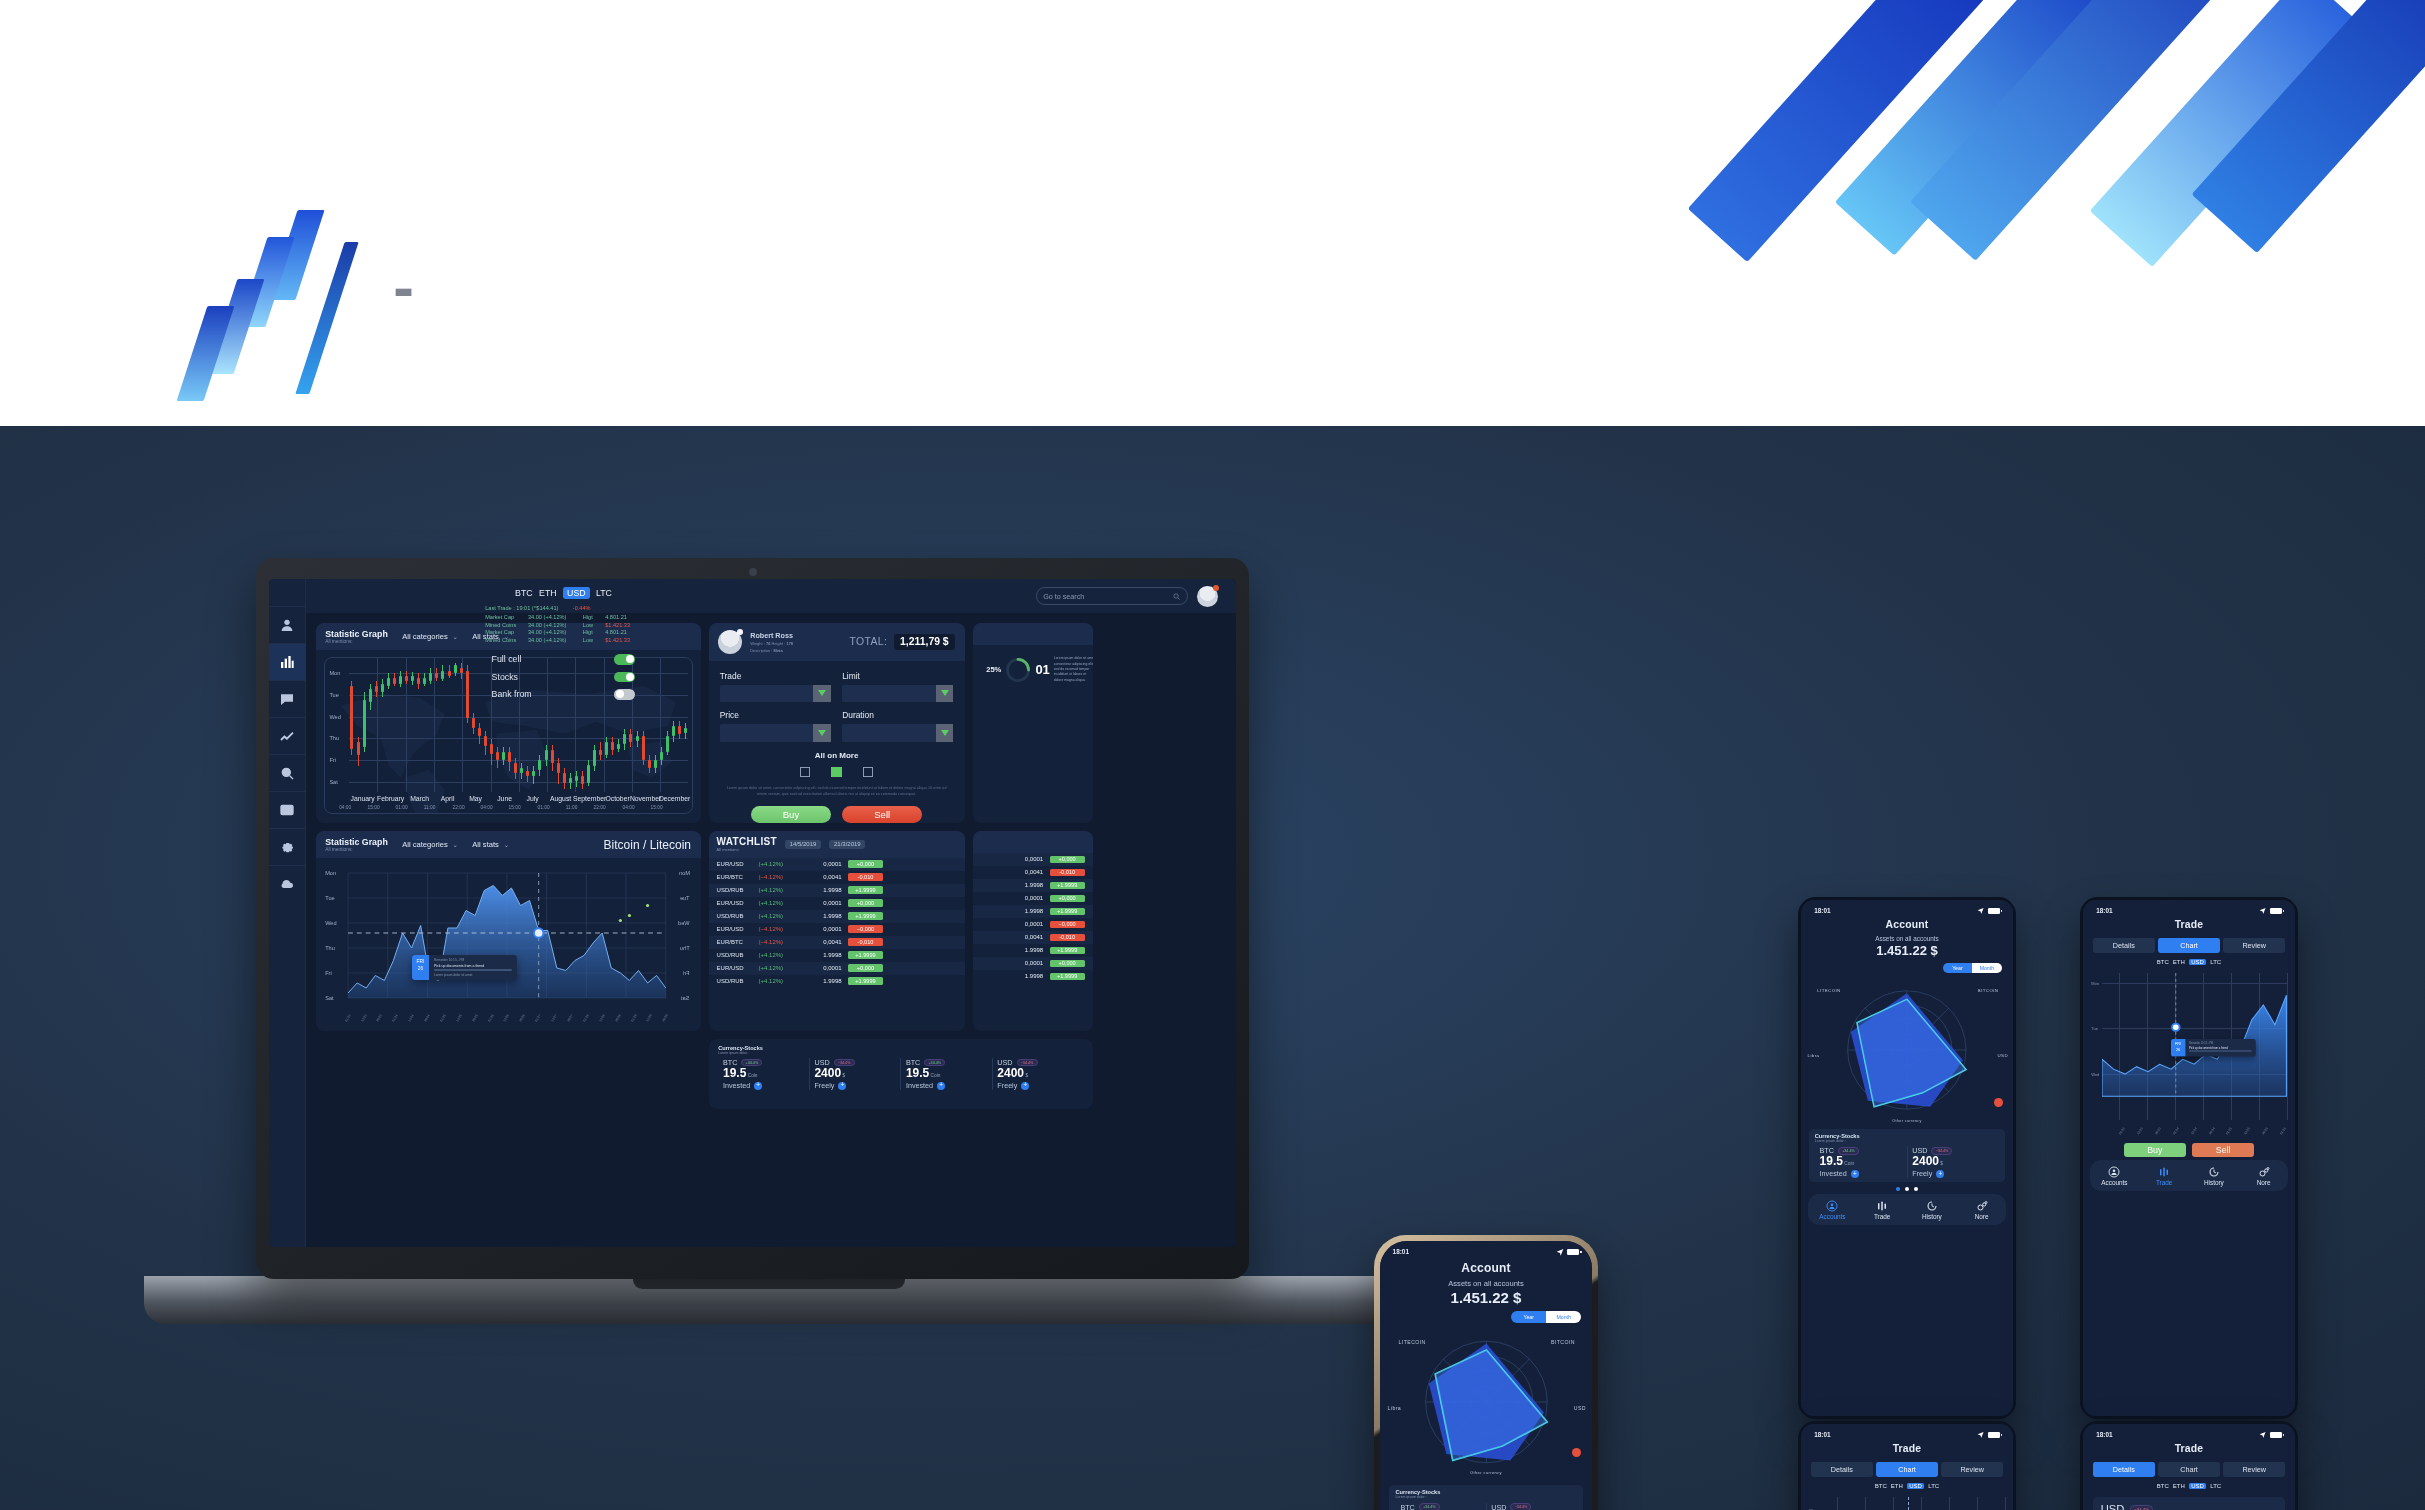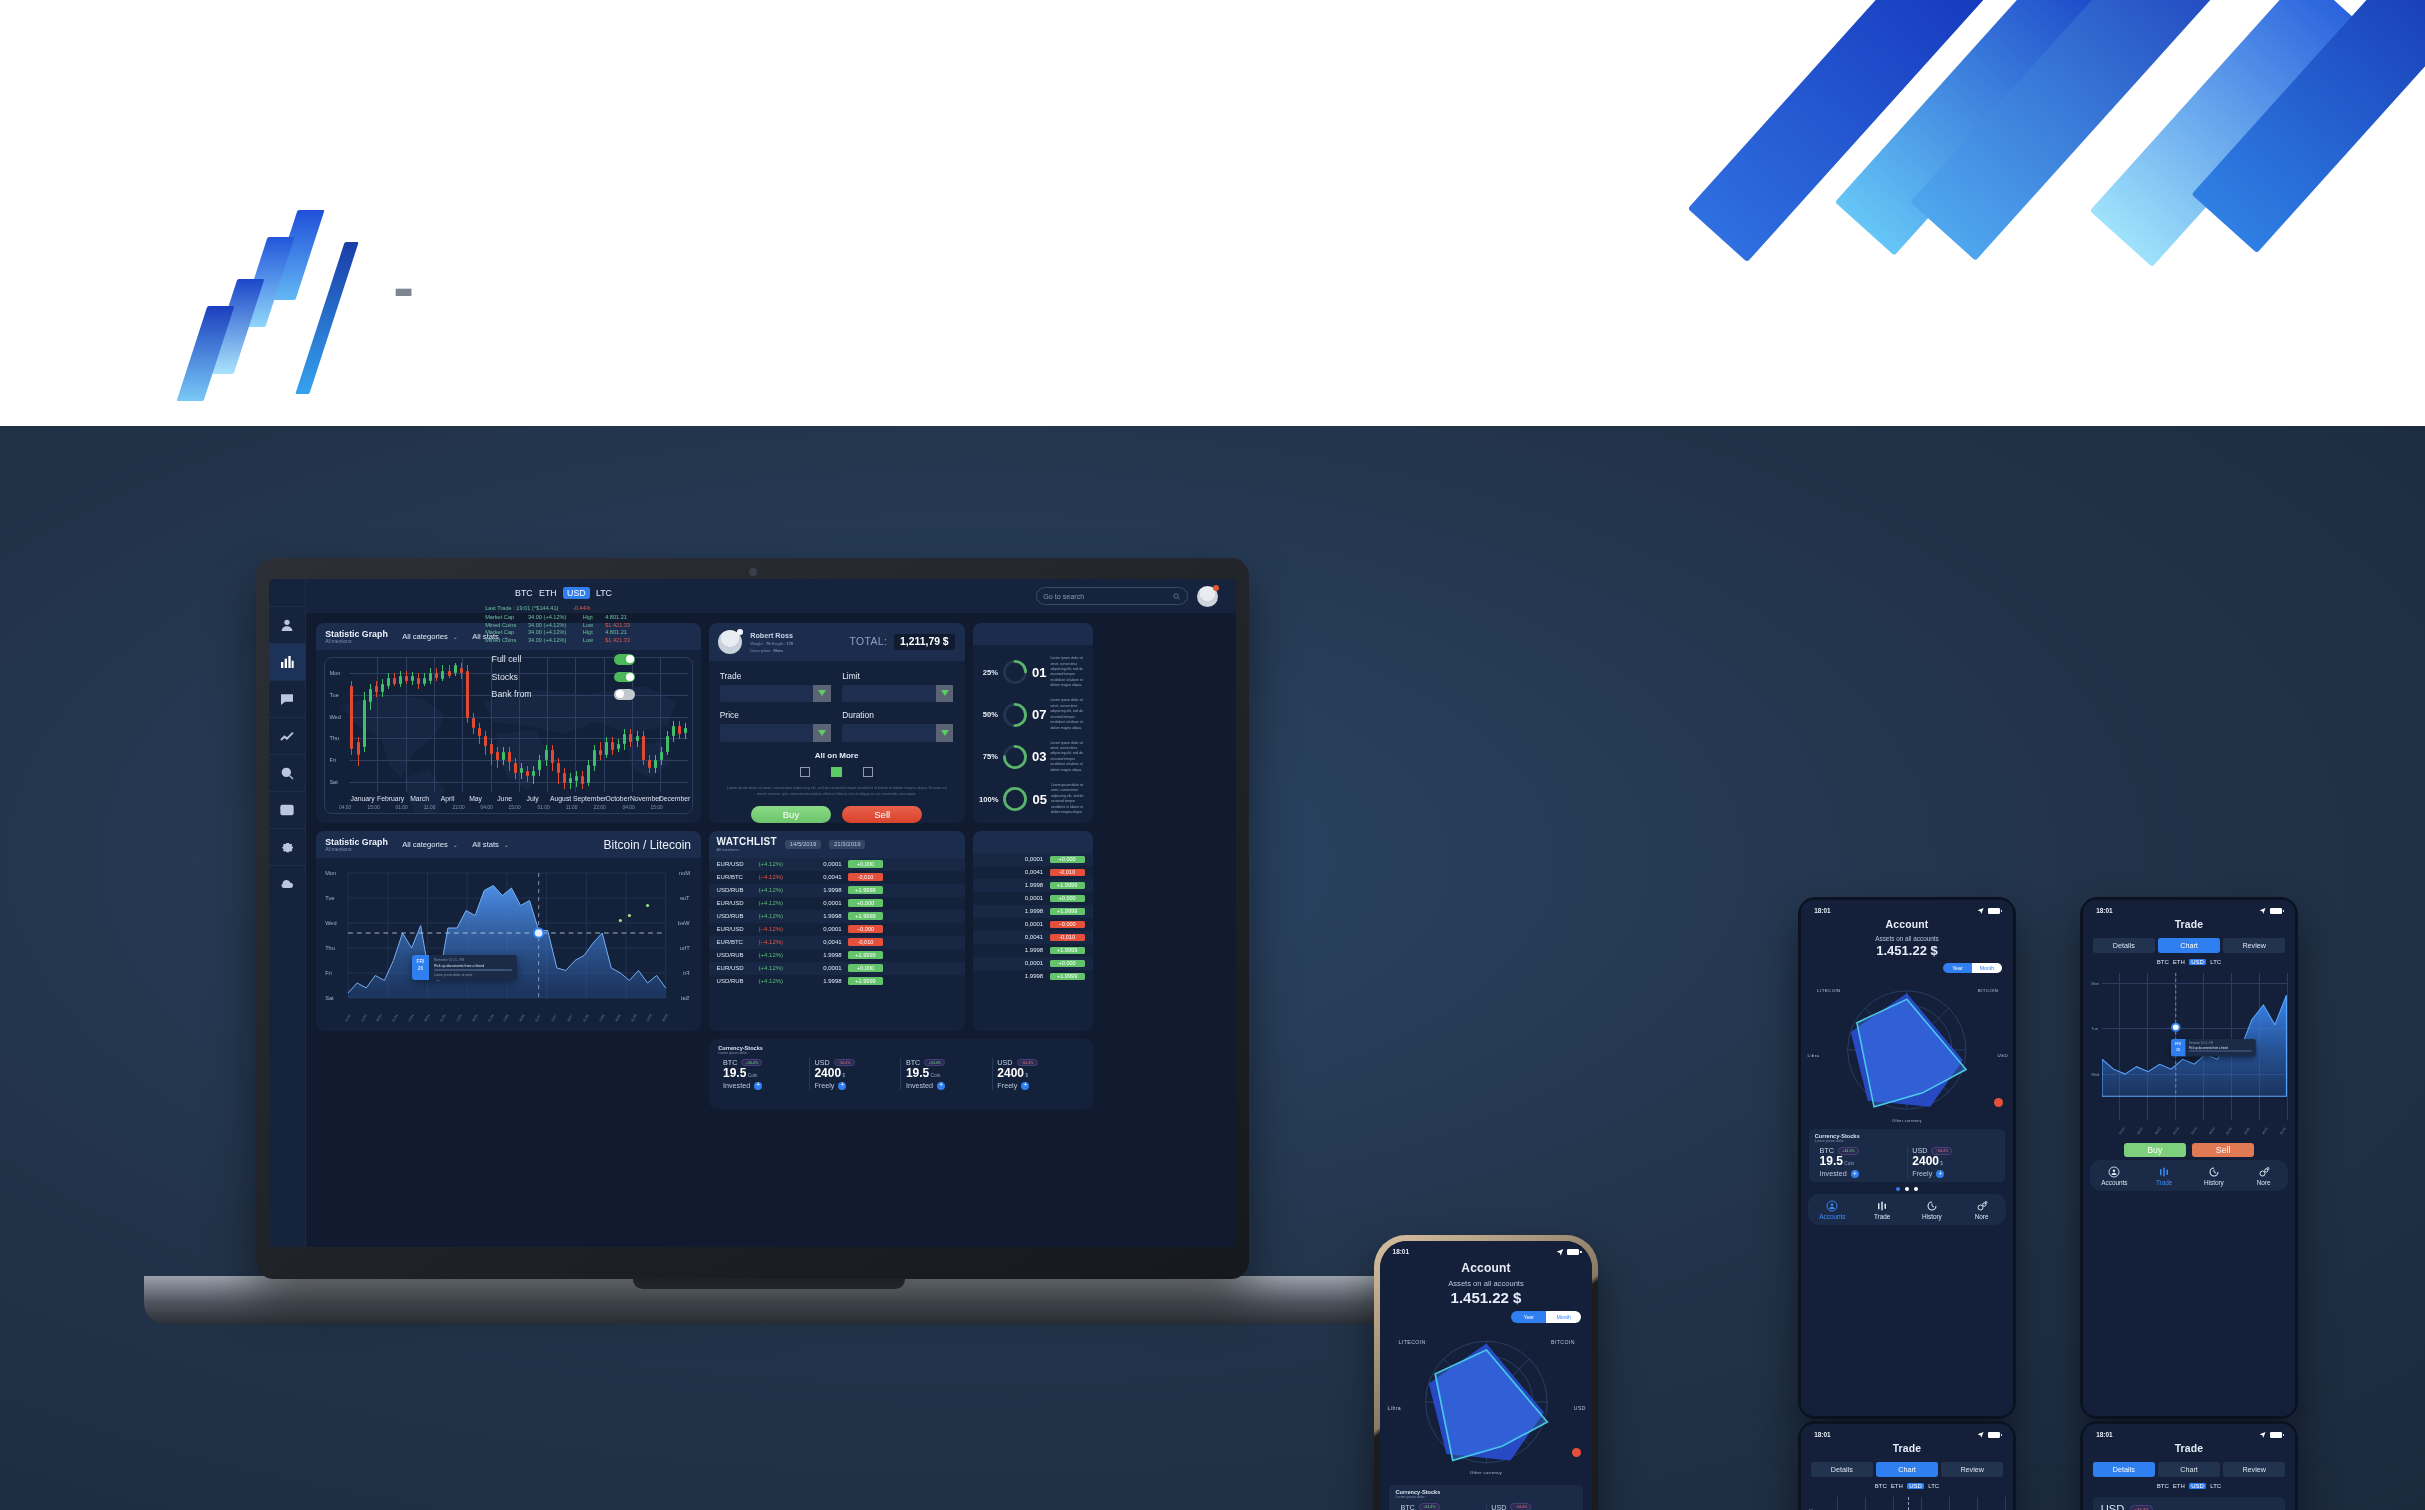--- a/index.html
+++ b/index.html
@@ -138,21 +138,21 @@
   .chk { width:10.4px; height:10.4px; border:1.2px solid #8e9bb2; }
   .chk.on { background:#5ccb63; border-color:#5ccb63; }
   .lorem { font-size:3.7px; color:#5d6e8d; line-height:1.7; margin:8px 3.2px 0; text-align:center; }
   .btn-row { display:flex; gap:11.2px; justify-content:center; margin-top:8px; }
   .btn { width:80px; height:17.6px; border-radius:8.8px; color:#fff; font-size:9.6px;
          display:flex; align-items:center; justify-content:center; }
   .btn.buy { background:linear-gradient(180deg,#8ada86,#6cc46b); }
   .btn.sell { background:linear-gradient(180deg,#e8604a,#d9432c); }
 
   
-  .rings { padding:11.2px 6.4px; display:flex; flex-direction:column; gap:9.6px; }
+  .rings { padding:11.2px 6.4px; display:flex; flex-direction:row; gap:9.6px; }
   .ring-row { display:flex; align-items:center; gap:4px; }
   .ring-pct { font-size:7.6px; color:#e9eff8; font-weight:bold; width:22.4px; text-align:right; }
   .ring { width:26px; height:26px; position:relative; flex:none; }
   .ring svg { transform:rotate(-90deg); }
   .ring-num { font-size:13px; color:#fff; font-weight:bold; }
   .ring-txt { font-size:3.4px; color:#94a4c0; line-height:1.6; width:42px; }
 
   
   .cur-tabs { display:flex; gap:6.4px; justify-content:center; align-items:center; margin:8px 0 6.4px;
               font-size:8.8px; color:#e6edf8; }

